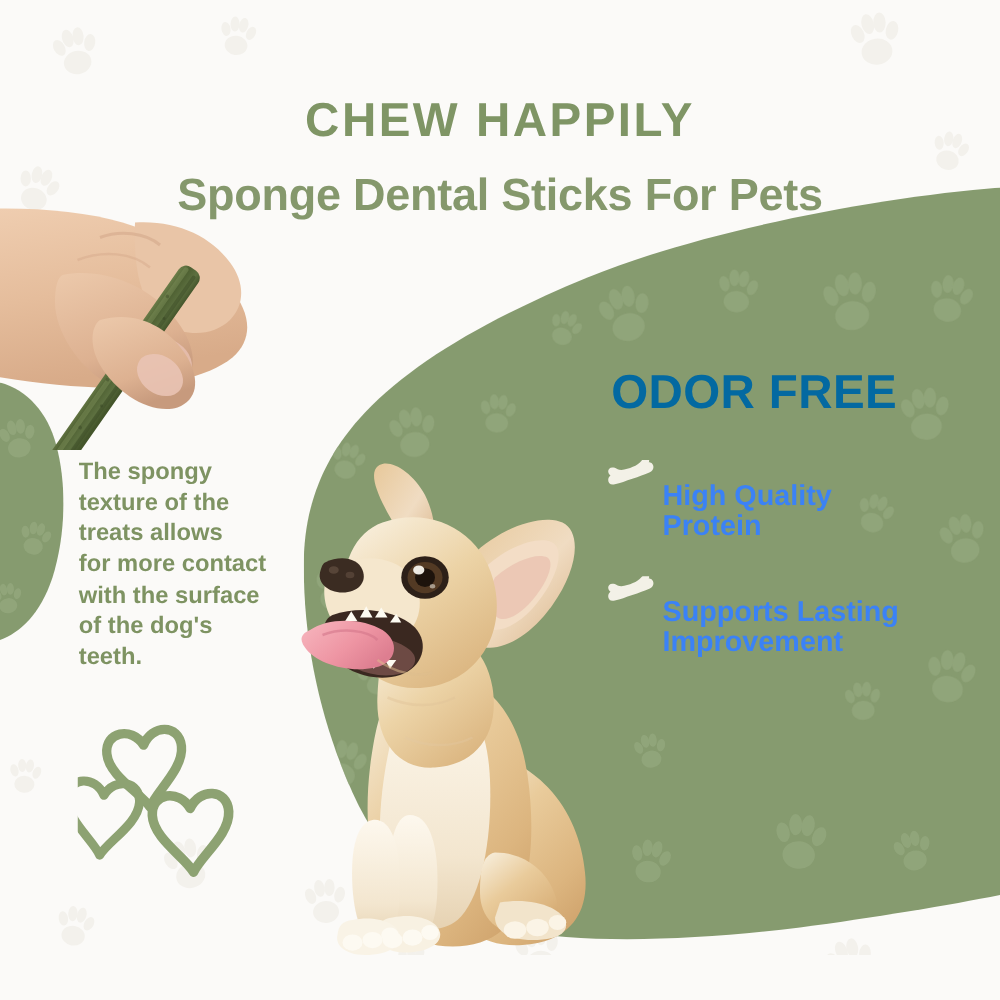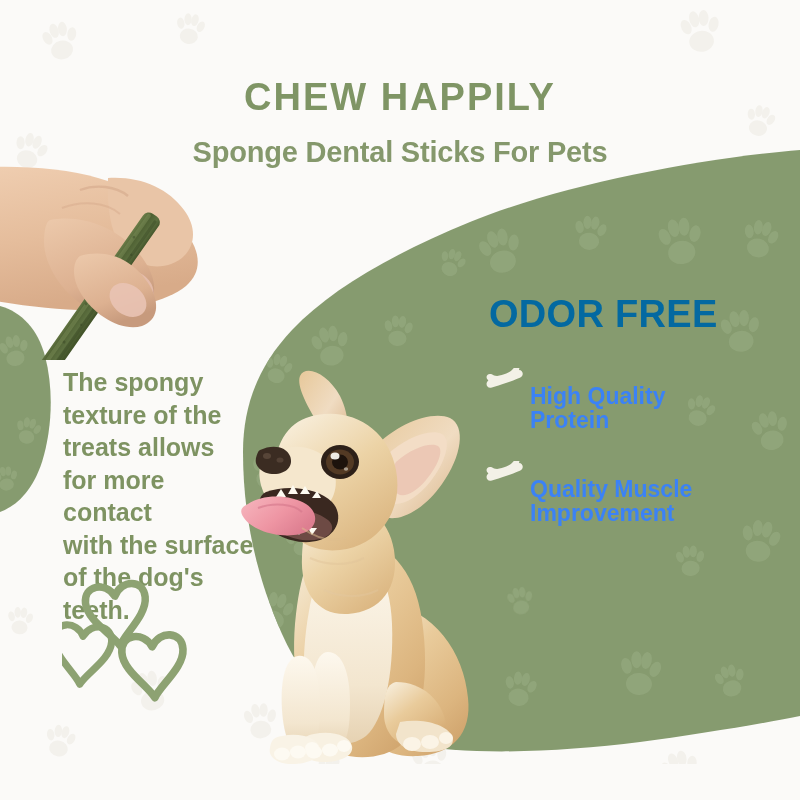--- a/index.html
+++ b/index.html
@@ -21,28 +21,28 @@
   
   .headline{
     position:absolute;left:0;top:78px;width:800px;text-align:center;
     z-index:20;
   }
   .title{
     font-size:38px;font-weight:bold;letter-spacing:2.0px;
     color:#7f9565;line-height:1;margin:0;
   }
   .subtitle{
-    font-size:29px;font-weight:bold;letter-spacing:-0.2px;
+    font-size:36px;font-weight:bold;letter-spacing:-0.2px;
     color:#85986c;line-height:1;margin:22px 0 0 0;
   }
 
   
   .left-copy{
     position:absolute;left:63px;top:366px;width:196px;
-    color:#7e9362;font-size:25px;font-weight:bold;line-height:1.30;
+    color:#7e9362;font-size:19px;font-weight:bold;line-height:1.30;
     z-index:20;white-space:pre-line;
   }
 
   
   .odor-free{
     position:absolute;left:489px;top:295px;
     color:#0369a1;font-size:38px;font-weight:bold;letter-spacing:0.3px;
     line-height:1;z-index:20;
   }
   .features{position:absolute;left:484px;top:362px;width:300px;z-index:20;}
@@ -433,19 +433,19 @@
 
     <div class="feature">
       <svg class="bone" viewBox="0 0 48 34">
         <path d="M9,7 C 3,5 1,11 5,14 C 1,17 3,24 9,22
                  C 14,21 19,19 25,17
                  C 31,15 36,13 41,11
                  C 46,9 45,2 40,2
                  C 42,-2 36,-3 33,1
                  C 30,5 22,8 15,9 C 12,9 11,8 9,7 Z" fill="#f3f1e7"></path>
       </svg>
-      <div class="flabel">Quality Muscle
+      <div class="flabel">Supports Lasting
 Improvement</div>
     </div>
 
   </div>
 
 </div>
 
 </body></html>

